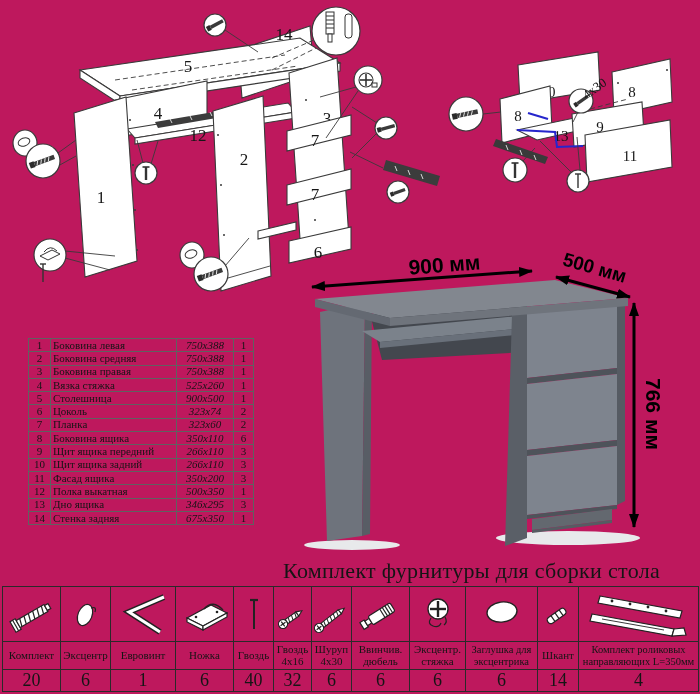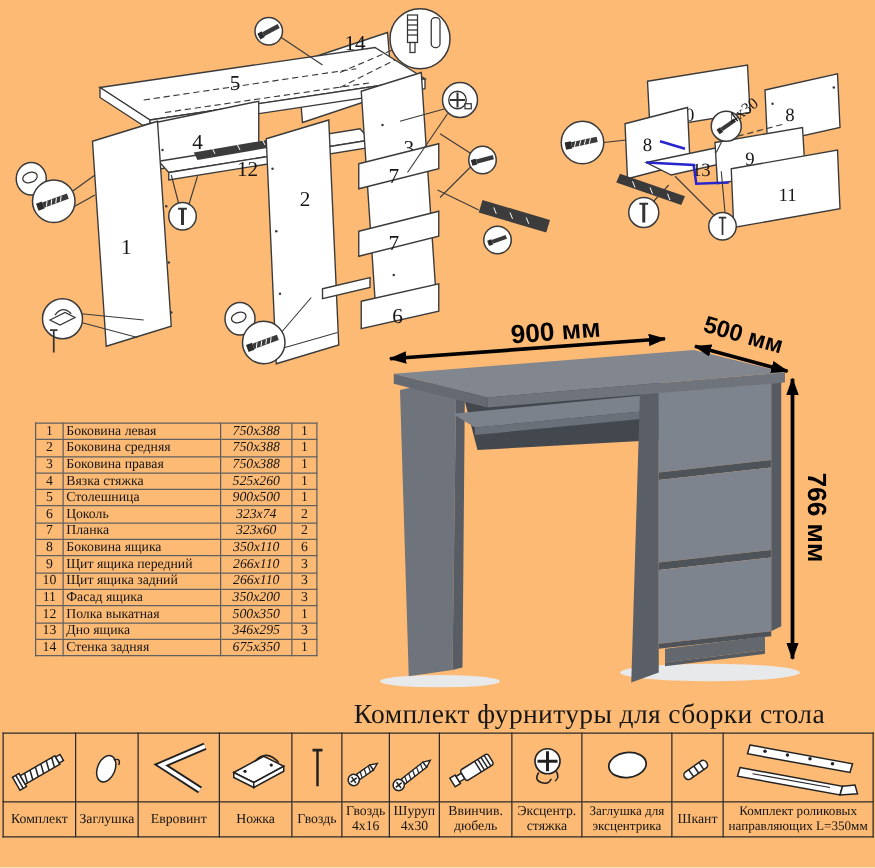--- a/index.html
+++ b/index.html
@@ -1,16 +1,16 @@
 <!DOCTYPE html>
 <html><head>
 <meta charset="utf-8">
 <style>
   html,body{margin:0;padding:0;background:#fff;}
-  #stage{position:relative;width:700px;height:694px;background:#fdba74;overflow:hidden;
+  #stage{position:relative;width:700px;height:694px;background:#be185d;overflow:hidden;
          font-family:"Liberation Serif",serif;color:#151515;}
   svg{position:absolute;display:block;}
   .panel{fill:#ffffff;stroke:#3a3a3a;stroke-width:1.1;}
   .lead{stroke:#3a3a3a;stroke-width:0.9;fill:none;}
   .dash{stroke:#3a3a3a;stroke-width:0.9;fill:none;stroke-dasharray:5,3;}
   .callout{fill:#ffffff;stroke:#3a3a3a;stroke-width:1.2;}
   .plabel{font-family:"Liberation Serif",serif;font-size:17px;fill:#161616;text-anchor:middle;}
   .plabel2{font-family:"Liberation Serif",serif;font-size:15px;fill:#161616;text-anchor:middle;}
   .dim{font-family:"Liberation Sans",sans-serif;font-weight:bold;fill:#000;text-anchor:middle;}
   .hole{fill:#3a3a3a;}
@@ -590,28 +590,42 @@
         <circle cx="68" cy="19" r="1.4" fill="#222"></circle>
               <circle cx="86" cy="23" r="1.4" fill="#222"></circle>
         <polygon points="12,26 94,41 92,48 10,33" fill="#fff" stroke="#222" stroke-width="1.2"></polygon>
         <line x1="22" y1="31" x2="84" y2="42" stroke="#222" stroke-width="0.9"></line>
         <polygon points="94,41 104,40 106,47 92,48" fill="#fff" stroke="#222" stroke-width="1.2"></polygon>
             </svg>
           </td>
     </tr>
     <tr class="hw-labels">
       <td>Комплект</td>
-      <td>Заглушка</td>
+      <td>Эксцентр</td>
       <td>Евровинт</td>
       <td>Ножка</td>
       <td>Гвоздь</td>
       <td>Гвоздь 4x16</td>
       <td>Шуруп 4x30</td>
       <td>Ввинчив. дюбель</td>
       <td>Эксцентр. стяжка</td>
       <td class="small">Заглушка для эксцентрика</td>
       <td>Шкант</td>
       <td class="small">Комплект роликовых направляющих L=350мм</td>
     </tr>
+    <tr class="hw-qty">
+      <td>20</td>
+      <td>6</td>
+      <td>1</td>
+      <td>6</td>
+      <td>40</td>
+      <td>32</td>
+      <td>6</td>
+      <td>6</td>
+      <td>6</td>
+      <td>6</td>
+      <td>14</td>
+      <td>4</td>
+    </tr>
     </tbody>
   </table>
 
 </div>
 
 </body></html>

